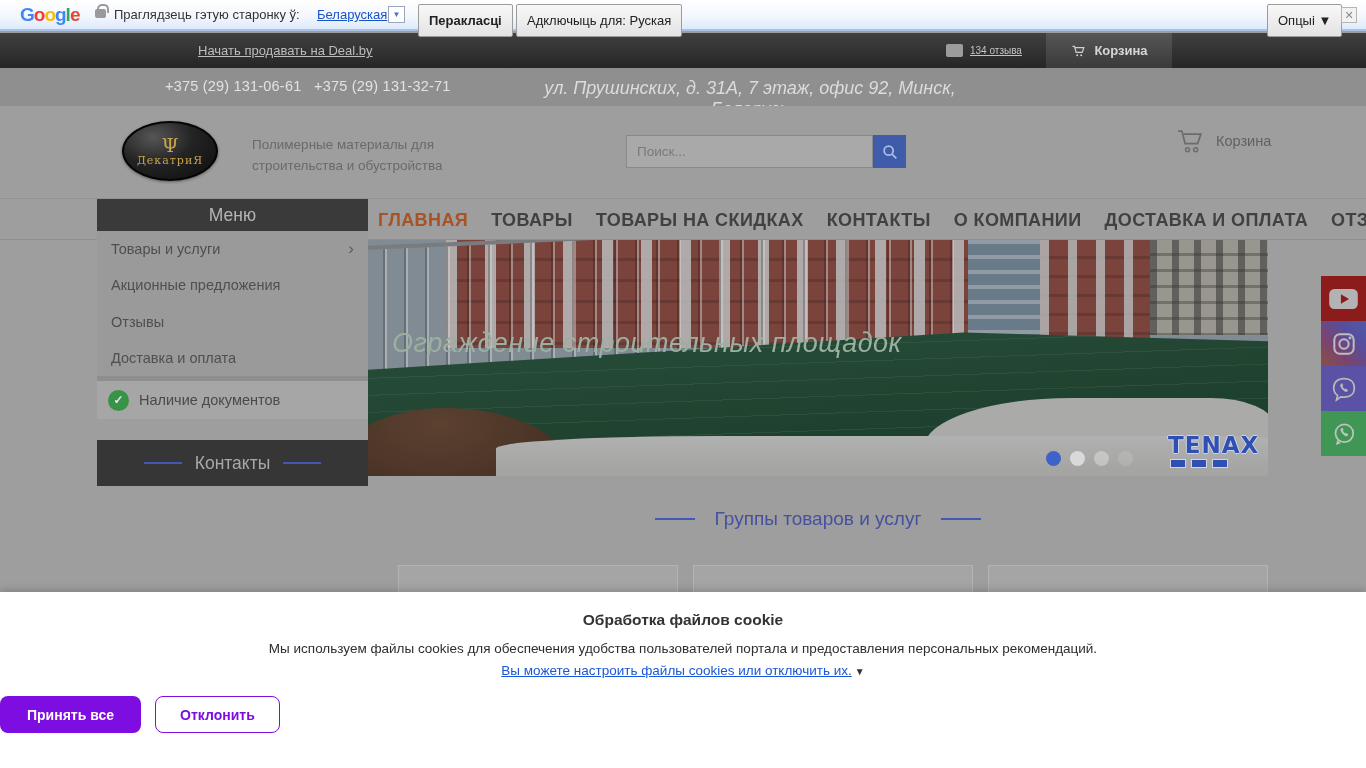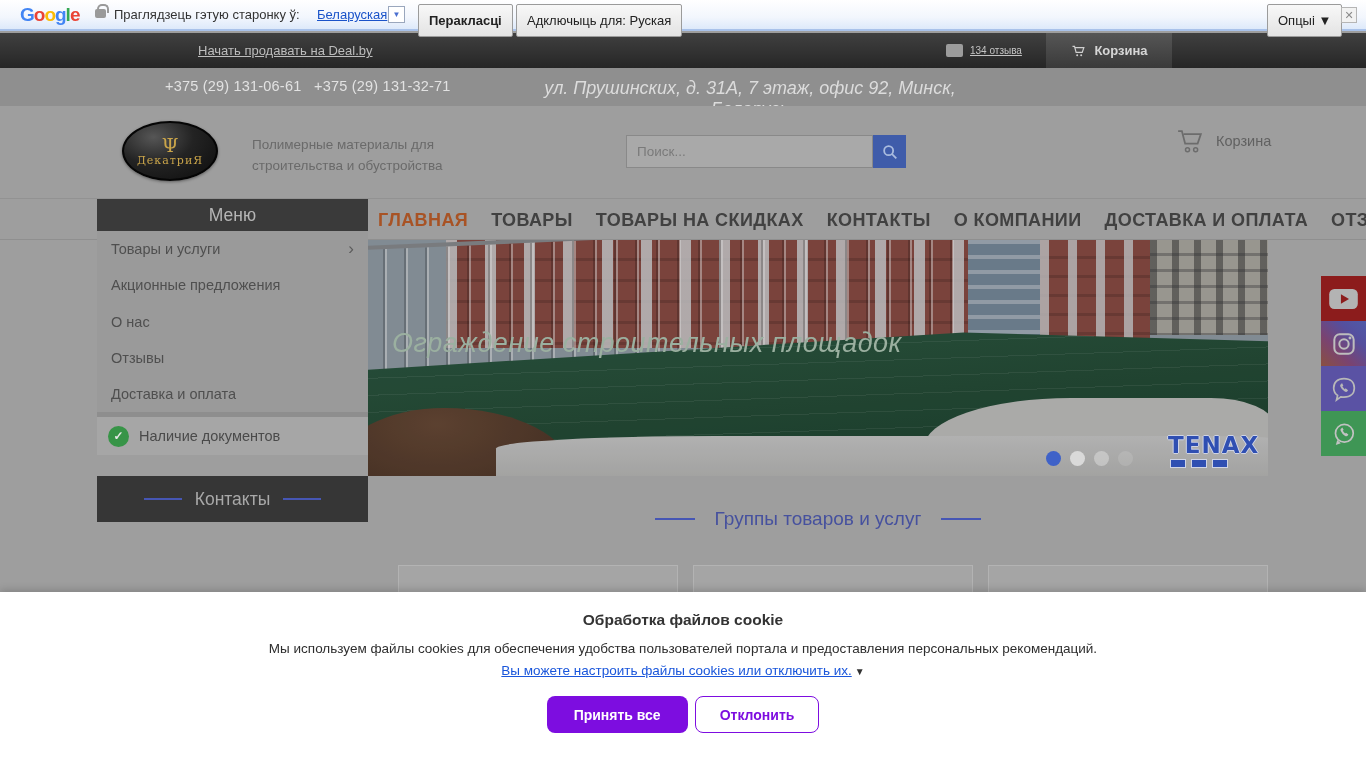--- a/index.html
+++ b/index.html
@@ -144,21 +144,21 @@
   .vb { background:#5a52a4; } .wa { background:#3f9655; }
 
   
   .cookie { position:absolute; left:0; top:592px; width:1366px; height:176px; background:#ffffff;
             box-shadow:0 -2px 8px rgba(0,0,0,.18); z-index:30; text-align:center; }
   .ck-title { margin-top:19px; font-size:15.5px; font-weight:bold; color:#333; }
   .ck-text { margin-top:12px; font-size:13.5px; color:#2e2e2e; }
   .ck-linkrow { margin-top:7px; font-size:13.5px; }
   .ck-link { color:#1a56db; text-decoration:underline; cursor:pointer; }
   .ck-arrow { color:#333; font-size:10px; margin-left:3px; cursor:pointer; }
-  .ck-btns { margin-top:18px; display:flex; justify-content:center; gap:7px; }
+  .ck-btns { margin-top:18px; display:flex; justify-content:flex-start; gap:14px; }
   .btn-accept { height:37px; padding:0 27px; background:#7d0de0; color:#fff; font-weight:bold; font-size:14px;
                 border:none; border-radius:8px; cursor:pointer; font-family:"Liberation Sans",sans-serif; }
   .btn-decline { height:37px; padding:0 24px; background:#fff; color:#7d0de0; font-weight:bold; font-size:14px;
                  border:1.5px solid #7d0de0; border-radius:8px; cursor:pointer; font-family:"Liberation Sans",sans-serif; }
 </style>
 </head>
 <body>
 
 <div class="gbar">
   <div class="glogo"><span class="gl0">G</span><span class="gl1">o</span><span class="gl2">o</span><span class="gl3">g</span><span class="gl4">l</span><span class="gl5">e</span></div>
@@ -238,23 +238,20 @@
 
 <div class="sidebar">
   <div class="menu-head">Меню</div>
   <div class="menu-items">
     <div class="mitem">
       <span>Товары и услуги</span>
       <span class="chev">›</span>
     </div>
     <div class="mitem">
         <span>Акционные предложения</span>
-      </div>
-    <div class="mitem">
-        <span>О нас</span>
       </div>
     <div class="mitem">
         <span>Отзывы</span>
       </div>
     <div class="mitem">
         <span>Доставка и оплата</span>
       </div>
   </div>
   <div class="spacer"></div>
   <div class="docs">

